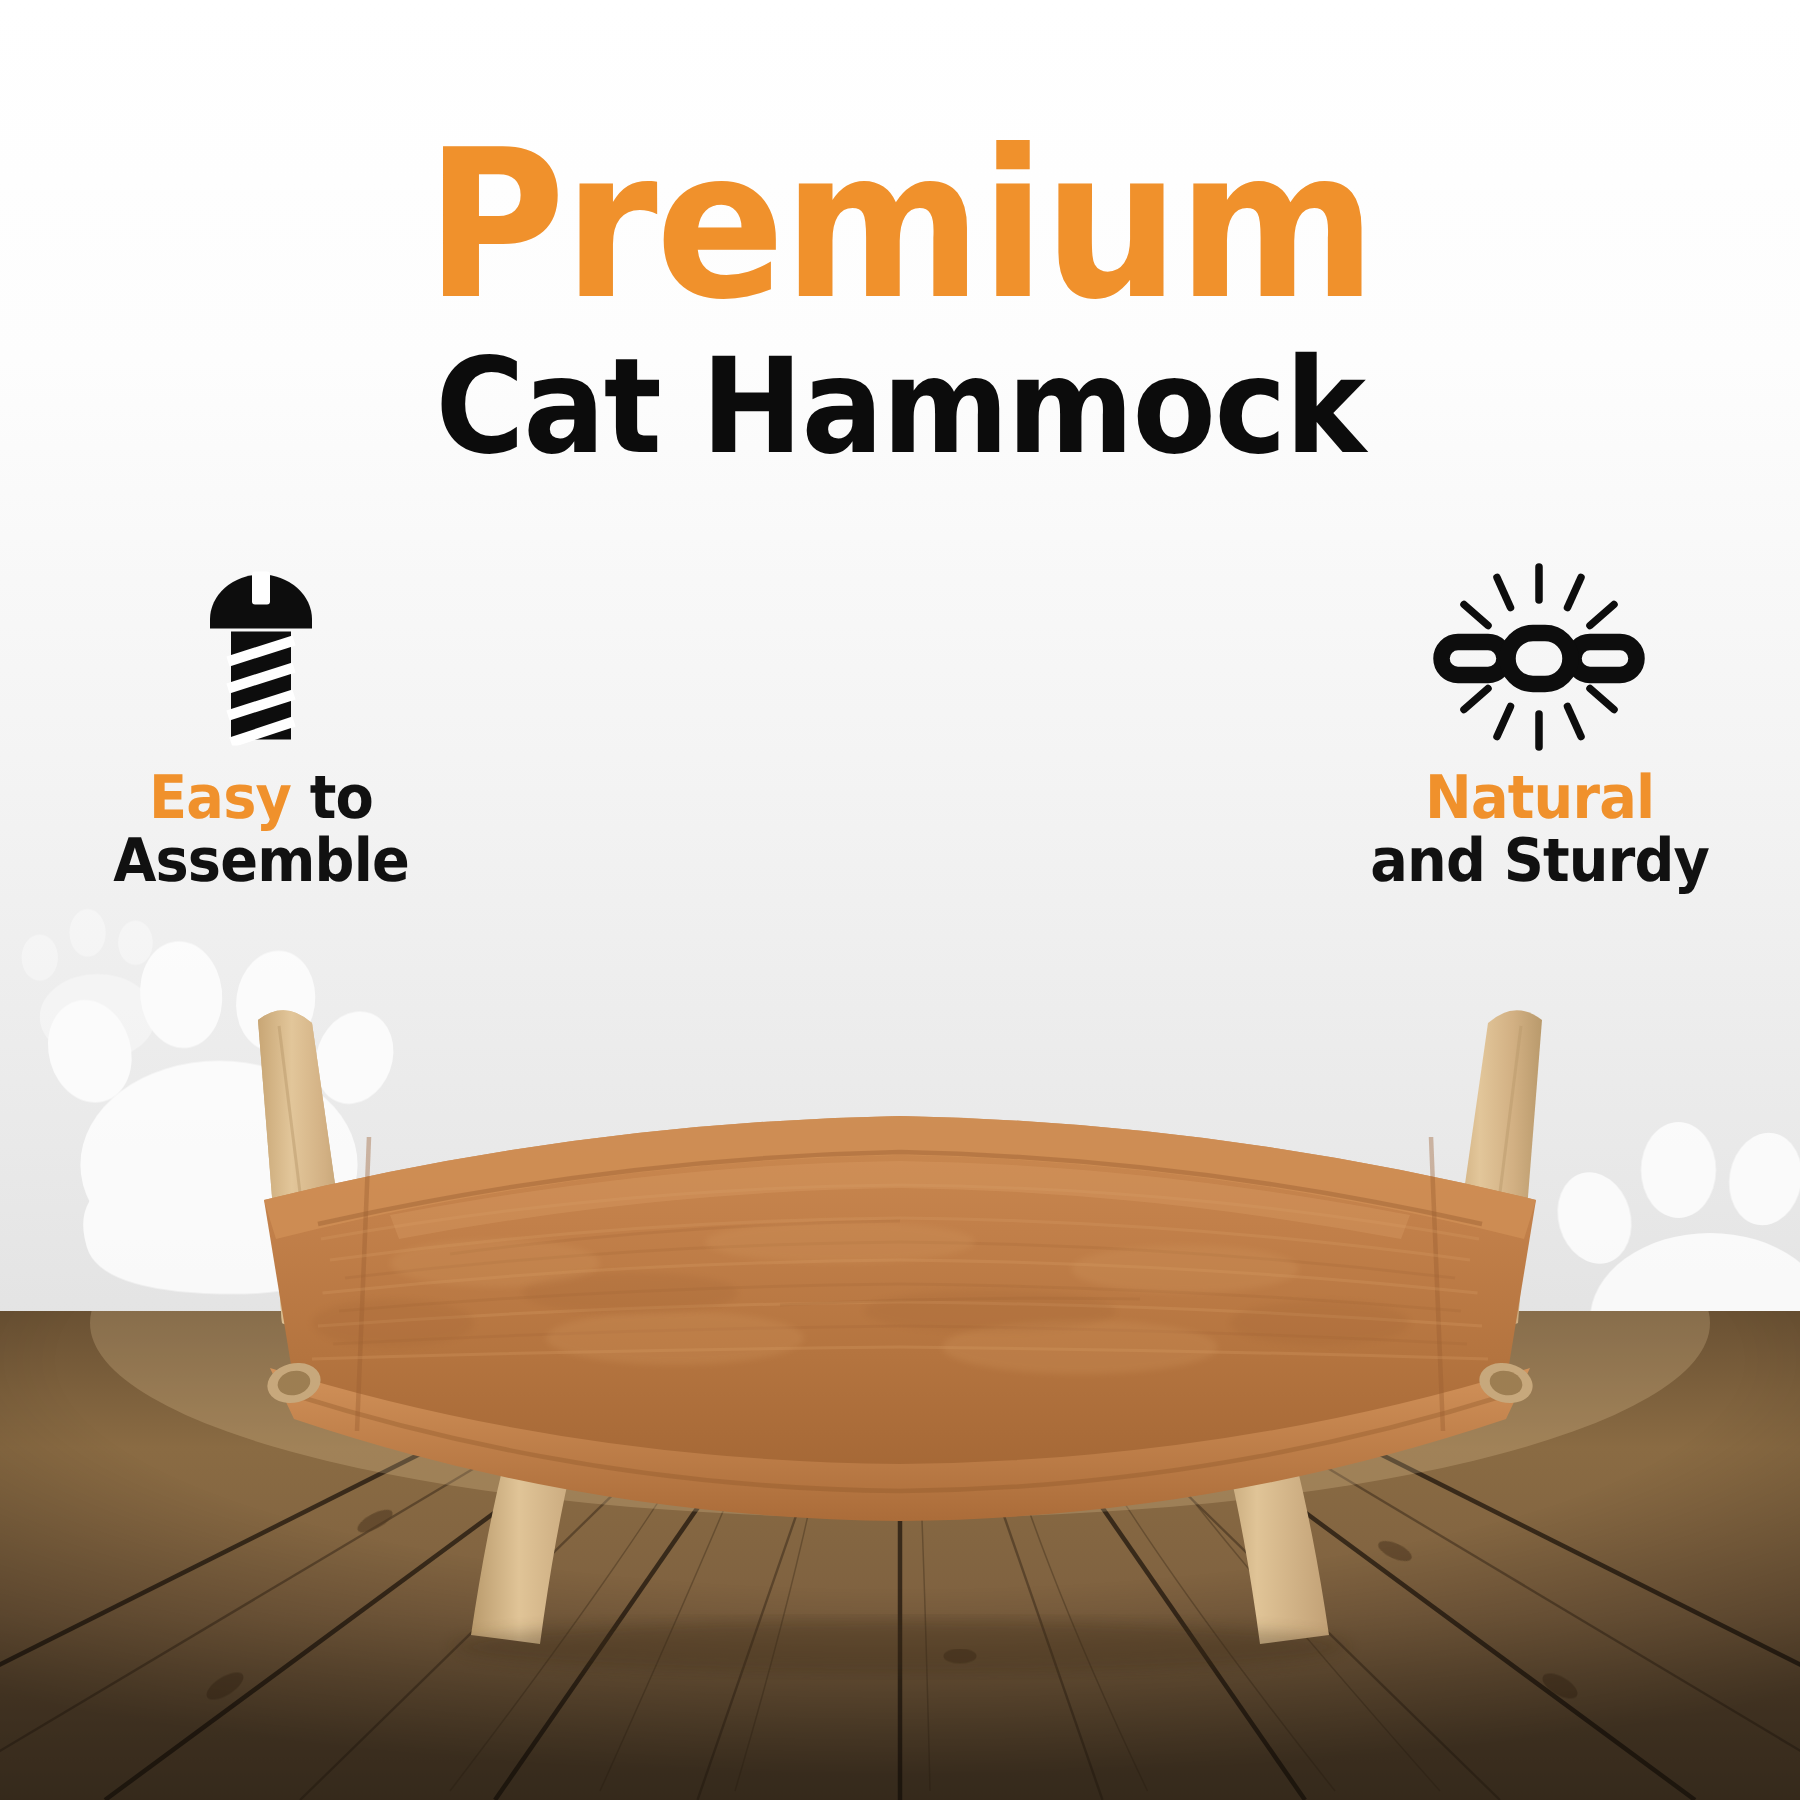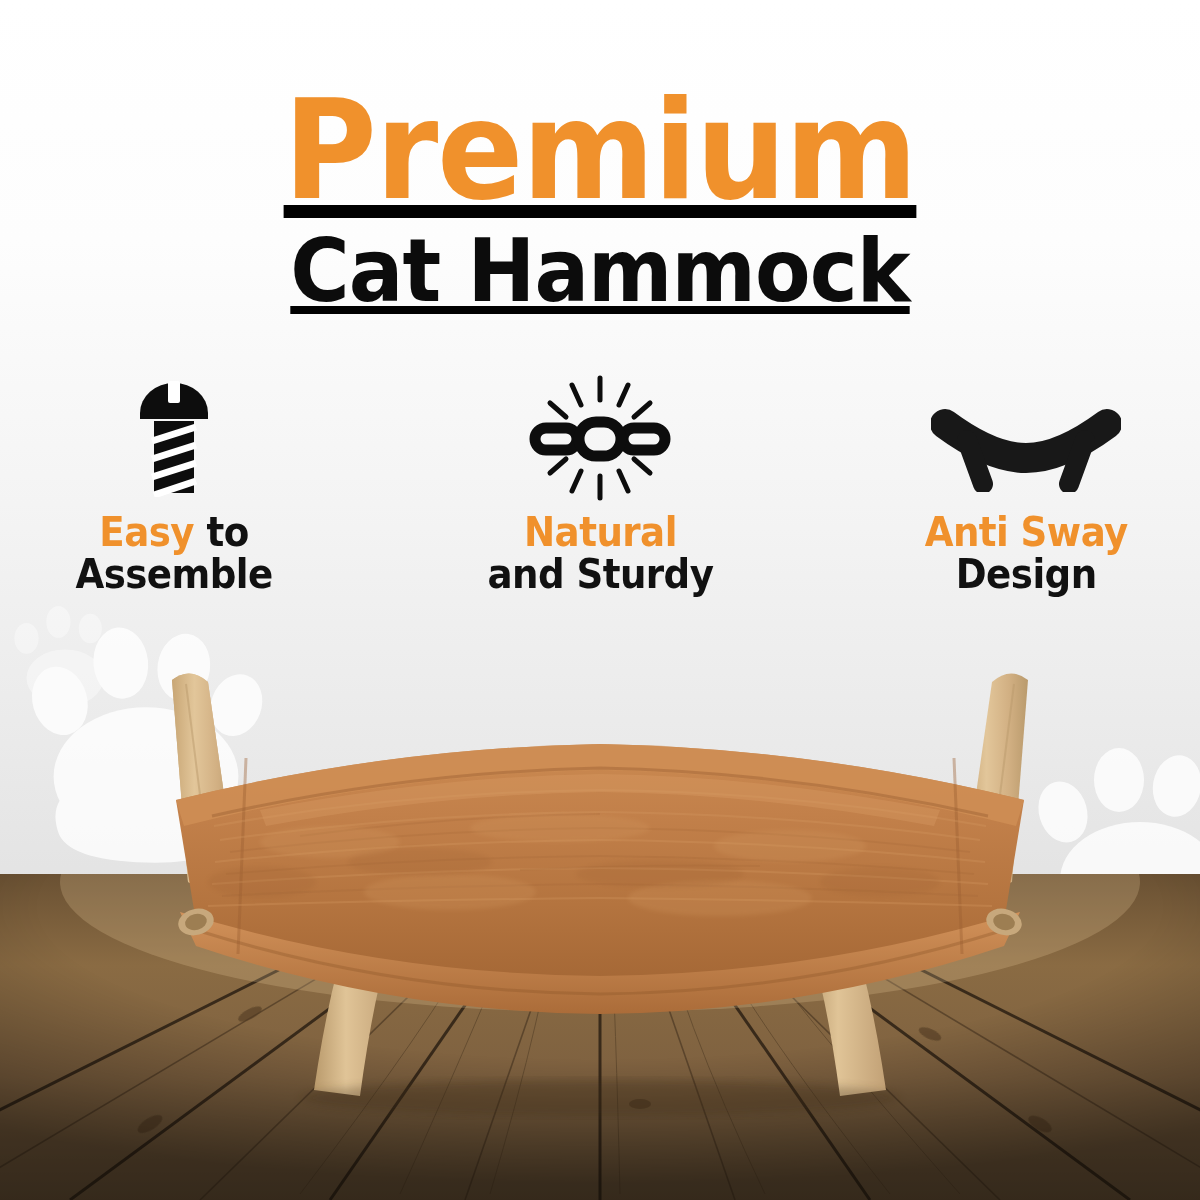--- a/index.html
+++ b/index.html
@@ -10,21 +10,21 @@
   }
   #stage{
     position:relative;width:1200px;height:1200px;overflow:hidden;
     background:linear-gradient(180deg,#ffffff 0%,#fdfdfd 20%,#f4f4f4 42%,#eaeaea 62%,#e3e3e3 74%,#dedede 100%);
   }
 
   
   .paws{position:absolute;left:0;top:0;width:1200px;height:1200px;pointer-events:none;}
 
   
-  .headline{position:absolute;left:0;top:86px;width:1200px;text-align:center;text-decoration:underline;}
+  .headline{position:absolute;left:0;top:86px;width:1200px;text-align:center;}
   .h1{
     font-size:137px;line-height:.95;font-weight:700;color:#F0912C;
     letter-spacing:-1.5px;transform:scaleX(.93);transform-origin:center;
     font-family:"DejaVu Sans","Liberation Sans",sans-serif;
   }
   .h2{
     margin-top:12px;
     font-size:88px;line-height:.98;font-weight:700;color:#0c0c0c;
     letter-spacing:-1px;transform:scaleX(.92);transform-origin:center;
     font-family:"DejaVu Sans","Liberation Sans",sans-serif;
@@ -139,33 +139,20 @@
             <rect x="54" y="48" width="42" height="34" rx="17"></rect>
           </g>
         </svg>
       </div>
       <div class="flabel l1">
         <span class="o">Natural</span><span class="k"></span>
         <span class="l2">and Sturdy</span>
       </div>
     </div>
 
-    <div class="feature">
-      <div class="ficon">
-        <svg width="190" height="86" viewBox="0 0 190 86" style="margin-top:22px">
-          <path d="M14 18 q46 34 81 34 q35 0 81 -34" fill="none" stroke="#181818" stroke-width="30" stroke-linecap="round"></path>
-          <path d="M36 34 L52 78" stroke="#181818" stroke-width="20" stroke-linecap="round" fill="none"></path>
-          <path d="M154 34 L138 78" stroke="#181818" stroke-width="20" stroke-linecap="round" fill="none"></path>
-        </svg>
-      </div>
-      <div class="flabel l1">
-        <span class="o">Anti Sway</span><span class="k"></span>
-        <span class="l2">Design</span>
-      </div>
-    </div>
 
 
   </div>
 
   <div class="floor">
     <svg width="1200" height="326" viewBox="0 0 1200 326">
       <defs>
         <linearGradient id="pl" x1="0" y1="0" x2="0" y2="1">
           <stop offset="0%" stop-color="#6a5133"></stop>
           <stop offset="28%" stop-color="#8a6b43"></stop>

